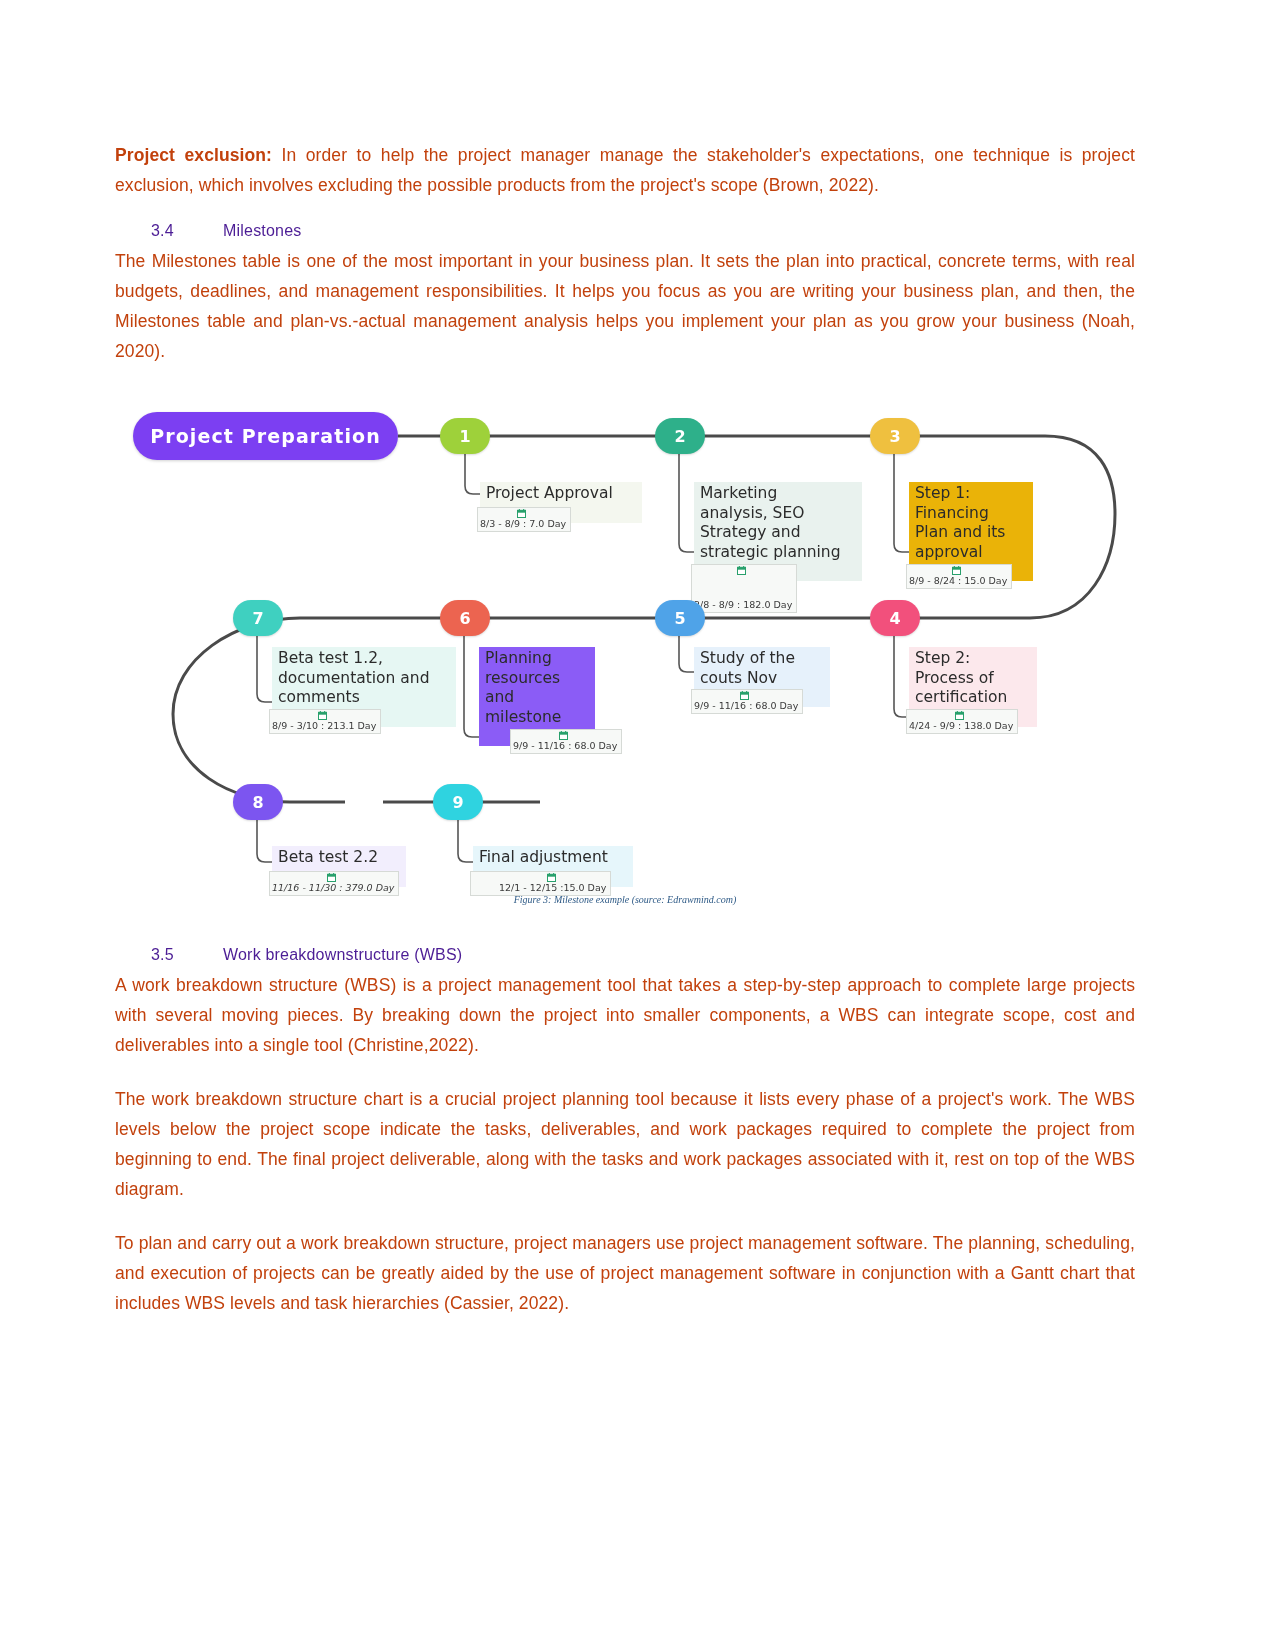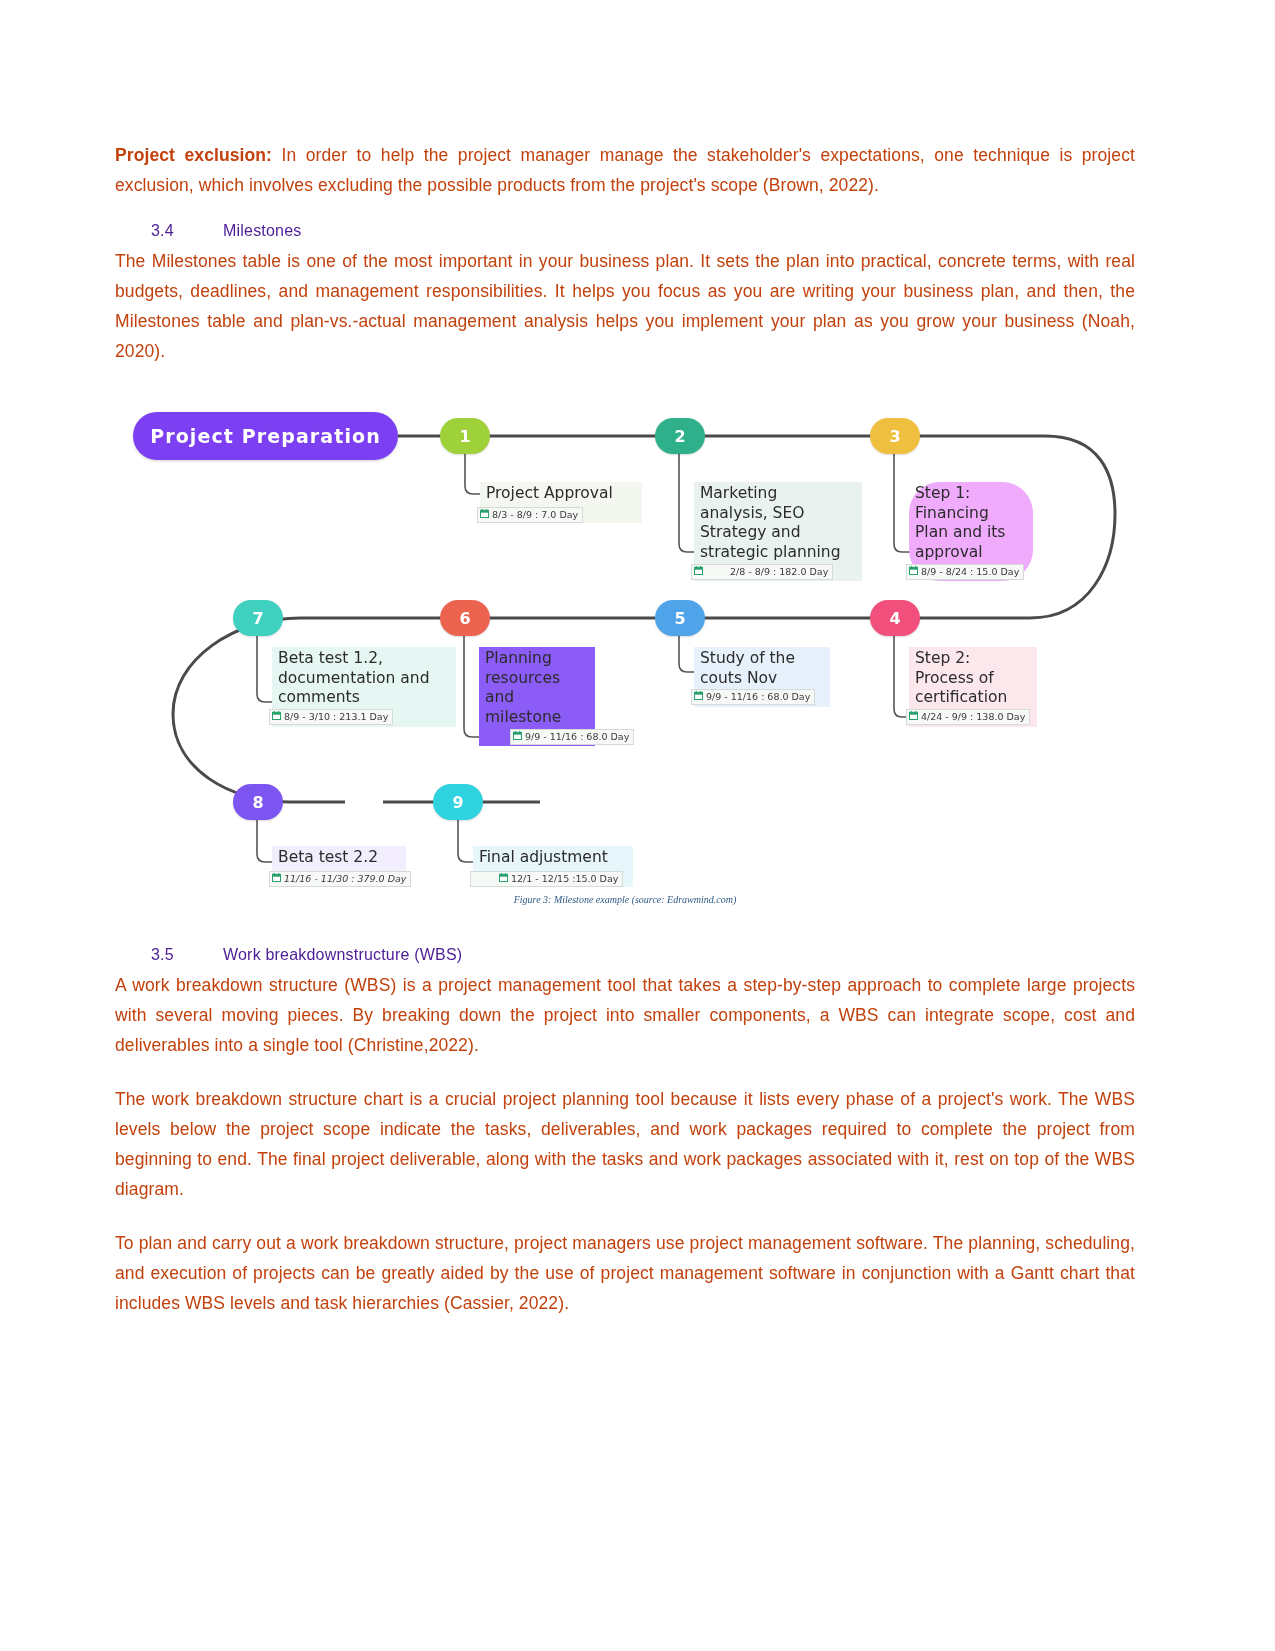--- a/index.html
+++ b/index.html
@@ -80,29 +80,30 @@
     position:absolute;
     padding:2px 6px 19px 6px;
     font-family:"DejaVu Sans", sans-serif;
     font-size:15.5px;
     line-height:19.5px;
     color:#2b2b2b;
     white-space:pre-line;
   }
   .date-badge{
     position:absolute;
-    display:inline-flex;align-items:flex-start;
+    display:inline-flex;align-items:center;
     border:1px solid #d6dad6;
     background:#f7f9f7;
     padding:1px 4px 1px 2px;
     font-family:"DejaVu Sans", sans-serif;
     font-size:9.5px;
     color:#3a3a3a;
     white-space:nowrap;
     line-height:12px;
+    flex-direction:column;
   }
   .cal-icon{
     display:inline-block;width:9px;height:9px;margin-right:3px;
     position:relative;flex:none;
   }
   .cal-icon svg{display:block;}
   .fig-caption{
     position:absolute;
     left:0;top:500px;width:1020px;
     text-align:center;
@@ -189,21 +190,21 @@
                 <rect x="2" y="0" width="1.2" height="2.2" fill="#27a06b"></rect>
                 <rect x="6.8" y="0" width="1.2" height="2.2" fill="#27a06b"></rect>
               </svg>
             </span>
           <span>2/8 - 8/9 : 182.0 Day</span>
         </div>
 
         <div class="node" style="left:755px;top:24px;background:#efc03f;">
           <span>3</span>
         </div>
-        <div class="label-box" style="left:794px;top:88px;width:112px;background:#f0abfc;border-radius:31px;">Step 1:
+        <div class="label-box" style="left:794px;top:88px;width:112px;background:#eab308;">Step 1:
 Financing
 Plan and its
 approval</div>
         <div class="date-badge" style="left:791px;top:170px;">
           <span class="cal-icon">
               <svg width="9" height="9" viewBox="0 0 10 10">
                 <rect x="0.5" y="1.5" width="9" height="8" fill="#fff" stroke="#27a06b" stroke-width="1.2"></rect>
                 <rect x="0.5" y="1.5" width="9" height="2.6" fill="#27a06b"></rect>
                 <rect x="2" y="0" width="1.2" height="2.2" fill="#27a06b"></rect>
                 <rect x="6.8" y="0" width="1.2" height="2.2" fill="#27a06b"></rect>

